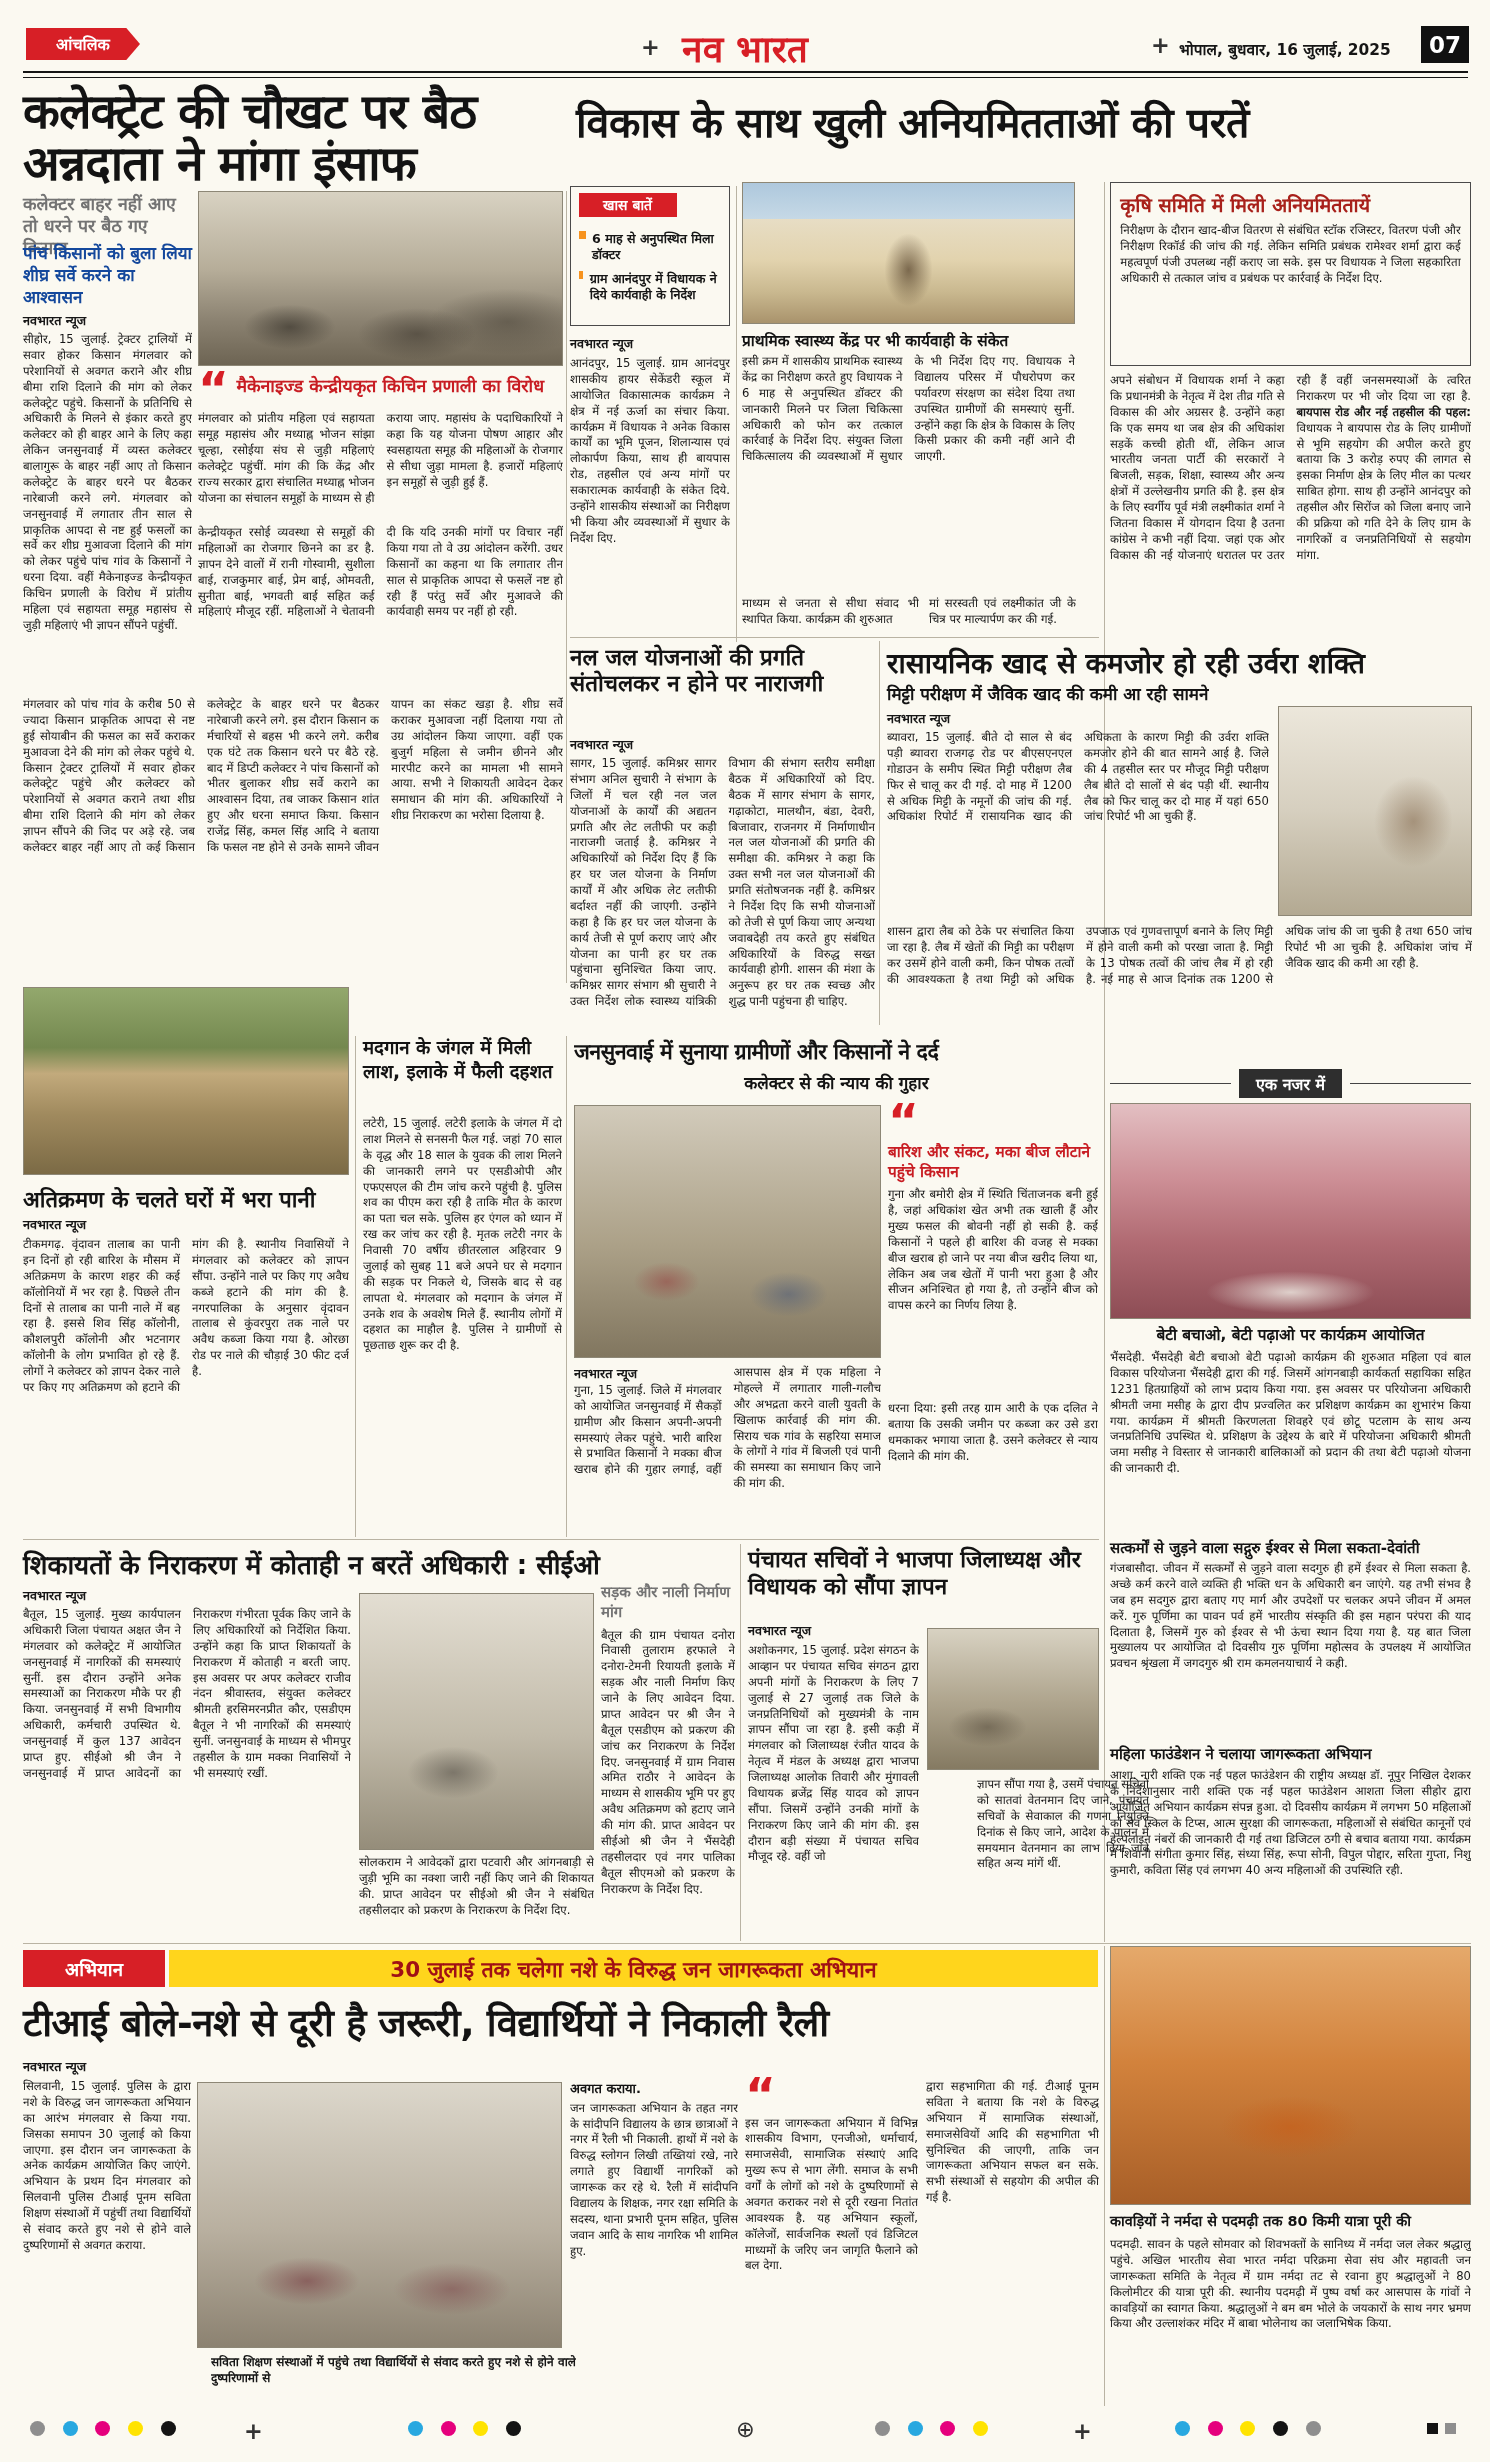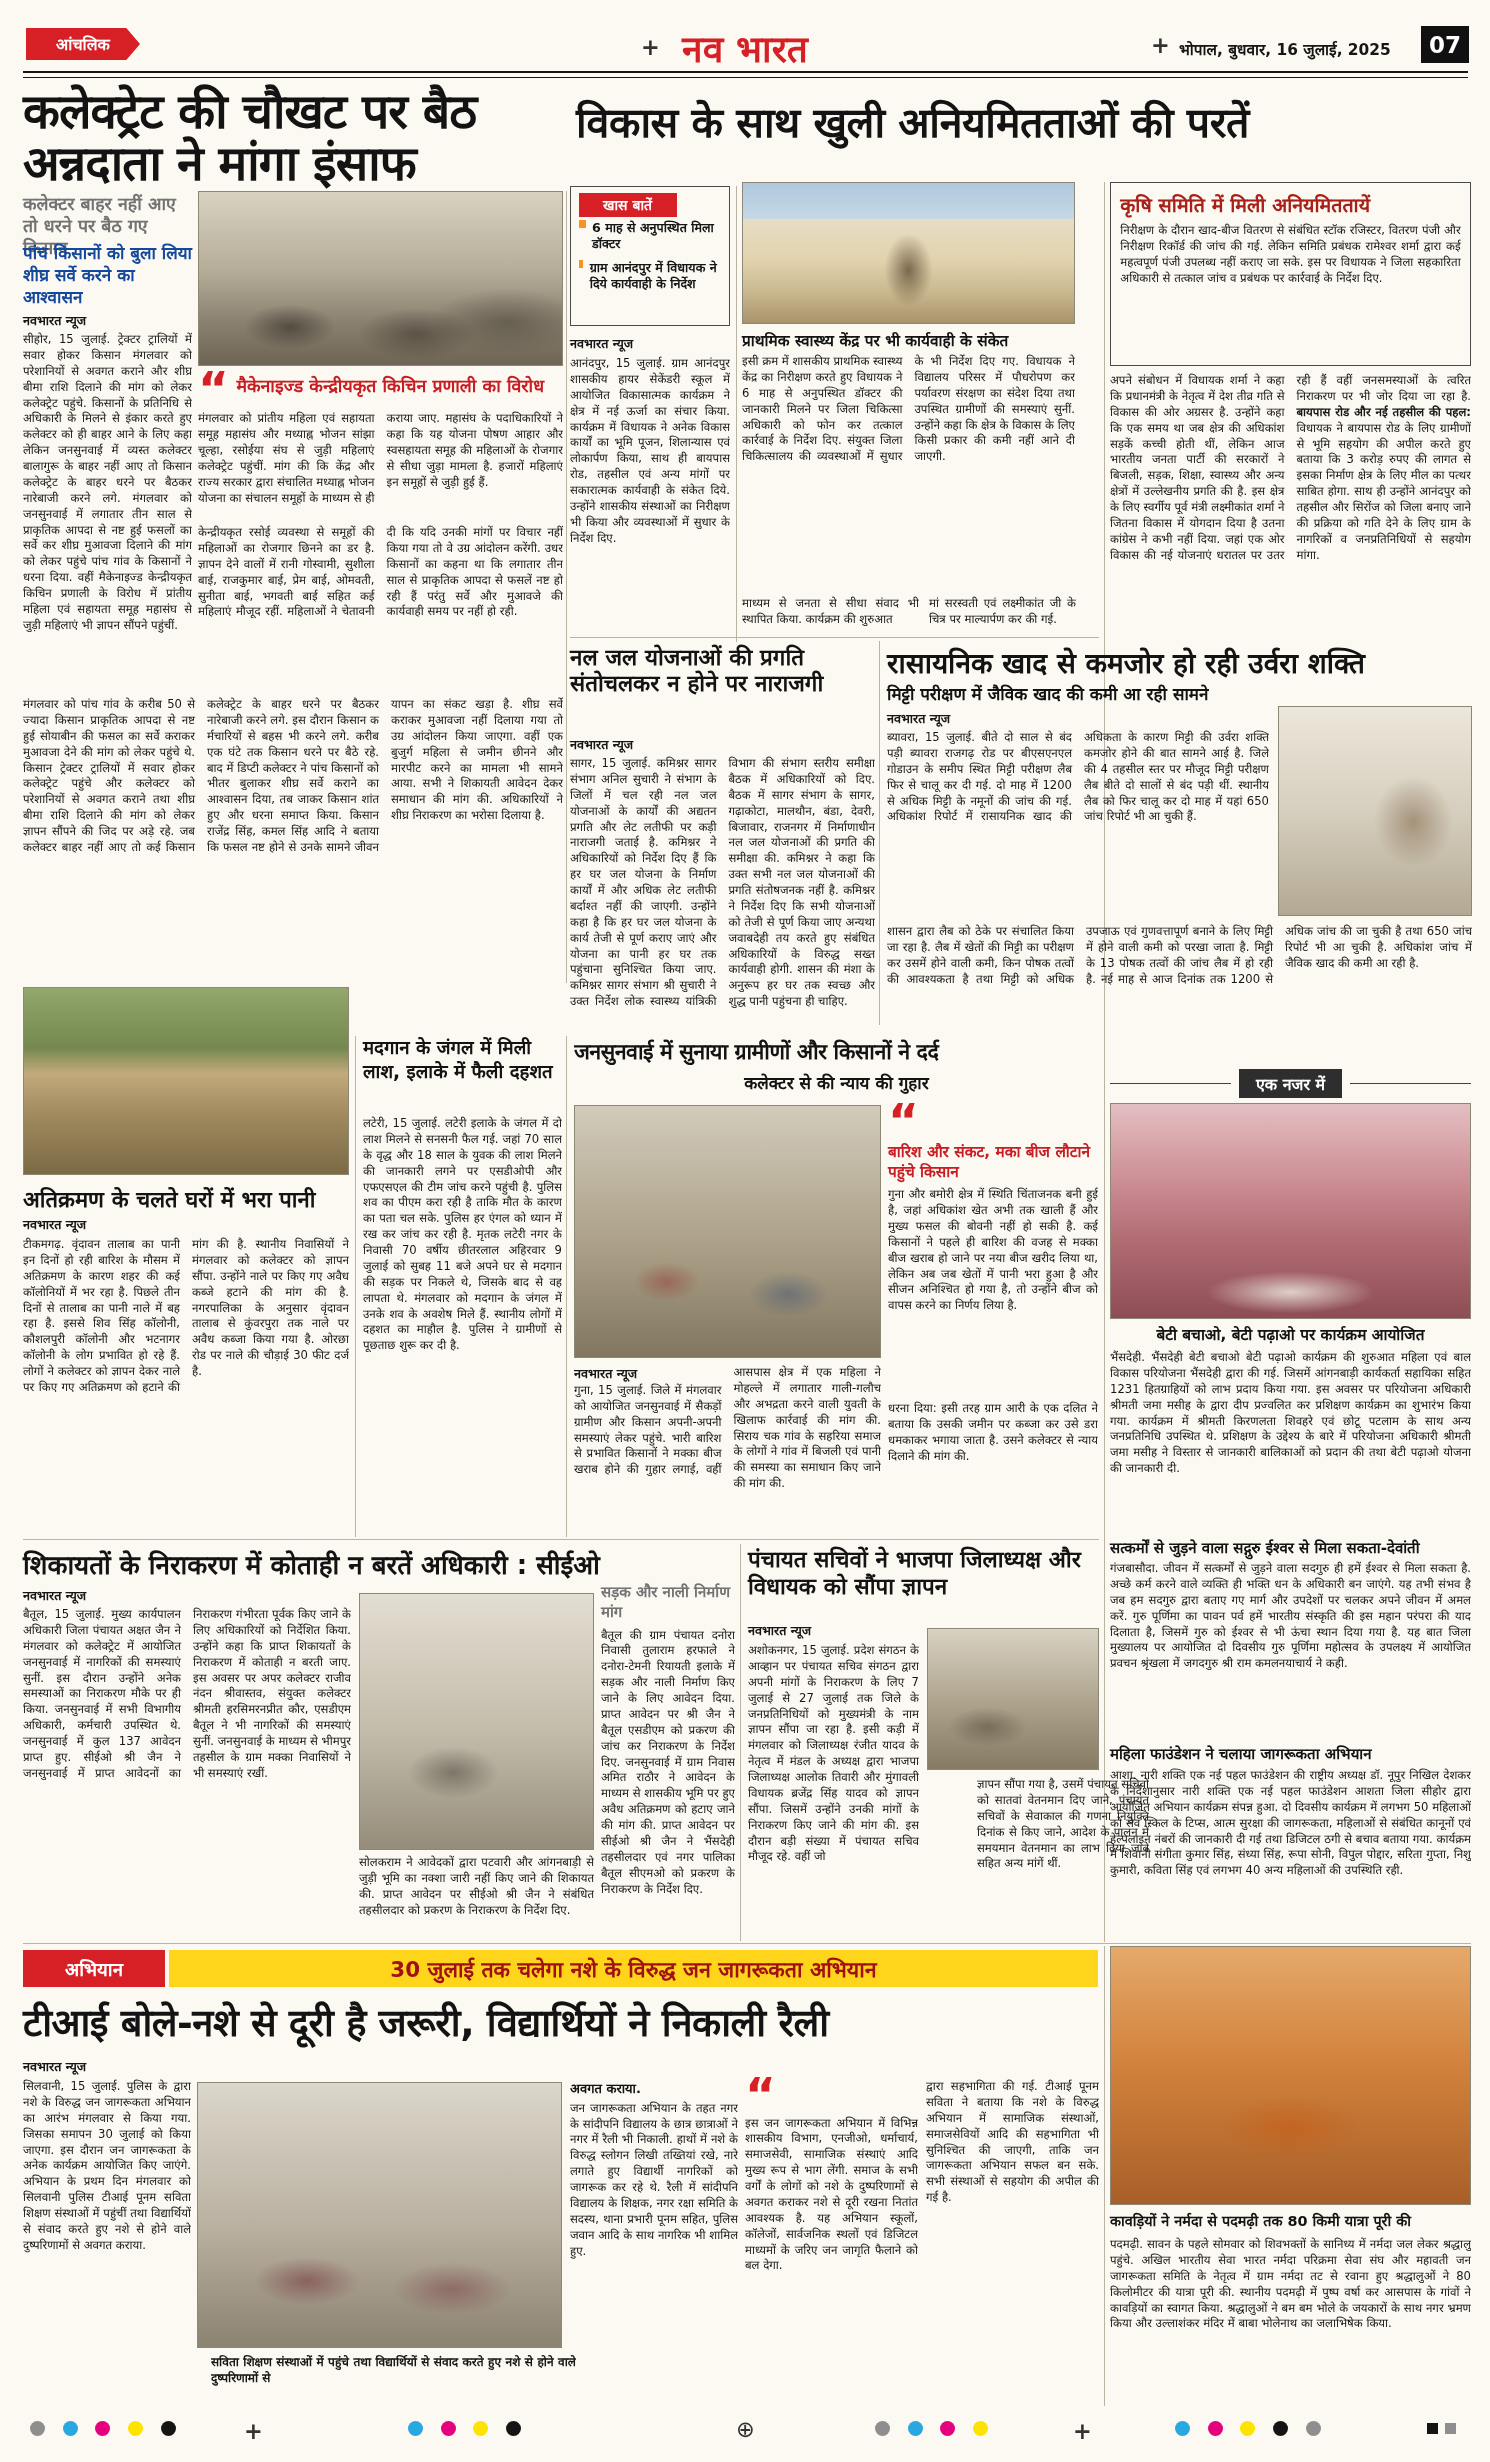--- a/index.html
+++ b/index.html
@@ -101,21 +101,21 @@
     <div style="display:flex;gap:7.5px;align-items:flex-start;">
       <span class="quote-glyph">“</span>
       <span class="hl" style="font-size:17.7px;color:#c81d23;">मैकेनाइज्ड केन्द्रीयकृत किचिन प्रणाली का विरोध</span>
     </div>
     <div class="body-txt cols2" style="margin-top:5.6px;height:101px;">मंगलवार को प्रांतीय महिला एवं सहायता समूह महासंघ और मध्याह्न भोजन सांझा चूल्हा, रसोईया संघ से जुड़ी महिलाएं कलेक्ट्रेट पहुंचीं. मांग की कि केंद्र और राज्य सरकार द्वारा संचालित मध्याह्न भोजन योजना का संचालन समूहों के माध्यम से ही कराया जाए. महासंघ के पदाधिकारियों ने कहा कि यह योजना पोषण आहार और स्वसहायता समूह की महिलाओं के रोजगार से सीधा जुड़ा मामला है. हजारों महिलाएं इन समूहों से जुड़ी हुई हैं.</div>
   </div>
   <div class="abs body-txt cols2" style="left:198px;top:525px;width:365px;height:164px;">केन्द्रीयकृत रसोई व्यवस्था से समूहों की महिलाओं का रोजगार छिनने का डर है. ज्ञापन देने वालों में रानी गोस्वामी, सुशीला बाई, राजकुमार बाई, प्रेम बाई, ओमवती, सुनीता बाई, भगवती बाई सहित कई महिलाएं मौजूद रहीं. महिलाओं ने चेतावनी दी कि यदि उनकी मांगों पर विचार नहीं किया गया तो वे उग्र आंदोलन करेंगी. उधर किसानों का कहना था कि लगातार तीन साल से प्राकृतिक आपदा से फसलें नष्ट हो रही हैं परंतु सर्वे और मुआवजे की कार्यवाही समय पर नहीं हो रही.</div>
   <div class="abs body-txt cols3" style="left:23px;top:697px;width:540px;height:284px;">मंगलवार को पांच गांव के करीब 50 से ज्यादा किसान प्राकृतिक आपदा से नष्ट हुई सोयाबीन की फसल का सर्वे कराकर मुआवजा देने की मांग को लेकर पहुंचे थे. किसान ट्रेक्टर ट्रालियों में सवार होकर कलेक्ट्रेट पहुंचे और कलेक्टर को परेशानियों से अवगत कराने तथा शीघ्र बीमा राशि दिलाने की मांग को लेकर ज्ञापन सौंपने की जिद पर अड़े रहे. जब कलेक्टर बाहर नहीं आए तो कई किसान कलेक्ट्रेट के बाहर धरने पर बैठकर नारेबाजी करने लगे. इस दौरान किसान क र्मचारियों से बहस भी करने लगे. करीब एक घंटे तक किसान धरने पर बैठे रहे. बाद में डिप्टी कलेक्टर ने पांच किसानों को भीतर बुलाकर शीघ्र सर्वे कराने का आश्वासन दिया, तब जाकर किसान शांत हुए और धरना समाप्त किया. किसान राजेंद्र सिंह, कमल सिंह आदि ने बताया कि फसल नष्ट होने से उनके सामने जीवन यापन का संकट खड़ा है. शीघ्र सर्वे कराकर मुआवजा नहीं दिलाया गया तो उग्र आंदोलन किया जाएगा. वहीं एक बुजुर्ग महिला से जमीन छीनने और मारपीट करने का मामला भी सामने आया. सभी ने शिकायती आवेदन देकर समाधान की मांग की. अधिकारियों ने शीघ्र निराकरण का भरोसा दिलाया है.</div>
 
   <div class="abs boxed" style="left:570px;top:186px;width:160px;height:140px;padding:5.6px 7.5px;">
-    <div class="tab-red" style="width:98px;height:24px;font-size:14px;margin-bottom:3px;">खास बातें</div>
+    <div class="tab-red" style="width:98px;height:24px;font-size:14px;margin-bottom:14px;">खास बातें</div>
     <div style="font-size:12.6px;font-weight:600;line-height:1.3;margin-bottom:7.5px;display:flex;">
       <span class="bullet"></span>
       <span>6 माह से अनुपस्थित मिला डॉक्टर</span>
     </div>
     <div style="font-size:12.6px;font-weight:600;line-height:1.3;display:flex;">
       <span class="bullet"></span>
       <span>ग्राम आनंदपुर में विधायक ने दिये कार्यवाही के निर्देश</span>
     </div>
   </div>
   <div class="abs byline" style="left:570px;top:335px;width:160px;">नवभारत न्यूज</div>

